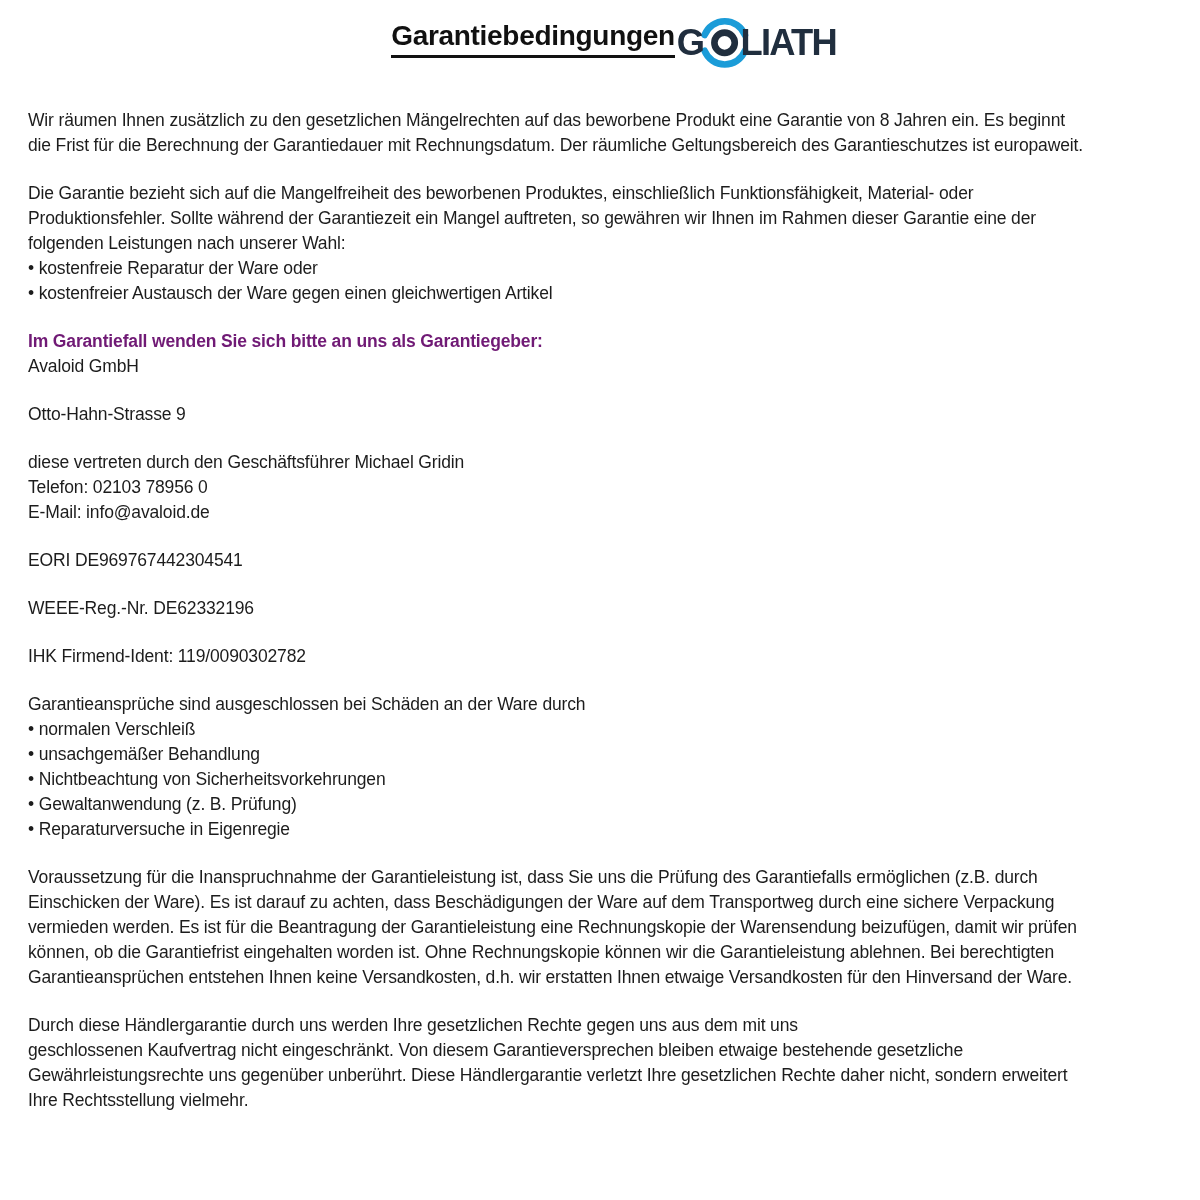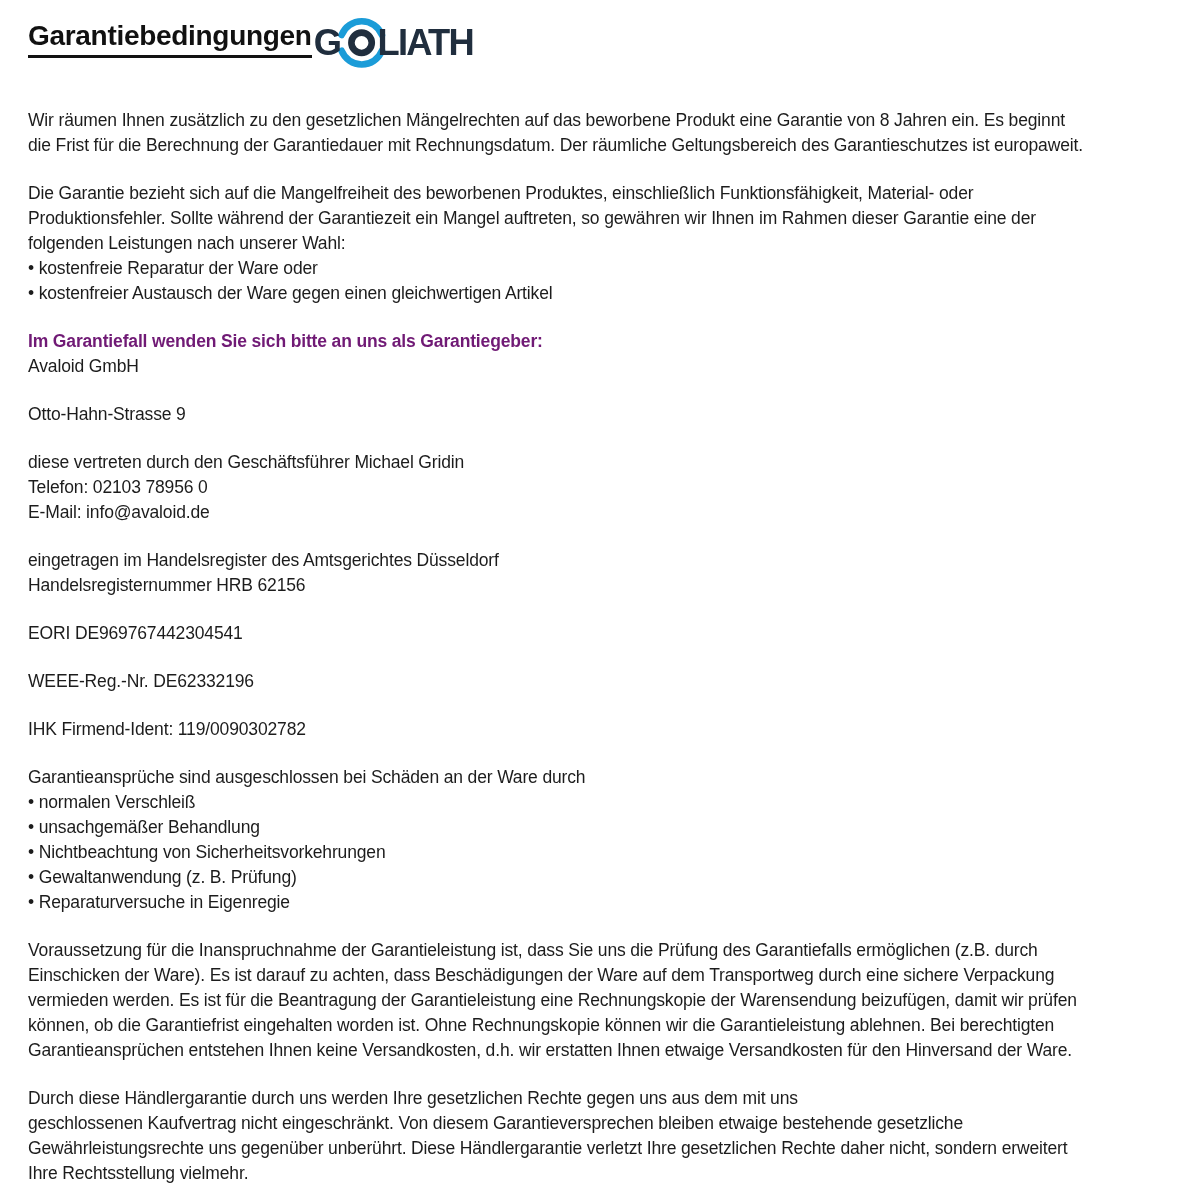--- a/index.html
+++ b/index.html
@@ -13,23 +13,24 @@
     color: #1c1c1c;
   }
   .page {
     box-sizing: border-box;
     width: 1200px;
     height: 1200px;
     padding: 16px 28px 0 28px;
   }
   .header {
     display: flex;
-    justify-content: flex-start;
+    justify-content: center;
     align-items: flex-start;
     height: 66px;
+    margin-left: 36px;
   }
   h1.doc-title {
     font-size: 28px;
     font-weight: bold;
     letter-spacing: -0.3px;
     margin: 4px 0 0 0;
     padding-bottom: 3px;
     border-bottom: 3px solid #111111;
     width: fit-content;
     color: #111111;
@@ -92,22 +93,20 @@
     <p class="block"><span class="bold-line">Im Garantiefall wenden Sie sich bitte an uns als Garantiegeber:</span>
 <span>Avaloid GmbH</span></p>
 
     <p class="block">Otto-Hahn-Strasse 9</p>
 
 
     <p class="block">diese vertreten durch den Geschäftsführer Michael Gridin
 Telefon: 02103 78956 0
 E-Mail: info@avaloid.de</p>
 
-    <p class="block">eingetragen im Handelsregister des Amtsgerichtes Düsseldorf
-Handelsregisternummer HRB 62156</p>
 
     <p class="block">EORI DE969767442304541</p>
 
     <p class="block">WEEE-Reg.-Nr. DE62332196</p>
 
     <p class="block">IHK Firmend-Ident: 119/0090302782</p>
 
     <p class="block">Garantieansprüche sind ausgeschlossen bei Schäden an der Ware durch
 • normalen Verschleiß
 • unsachgemäßer Behandlung

